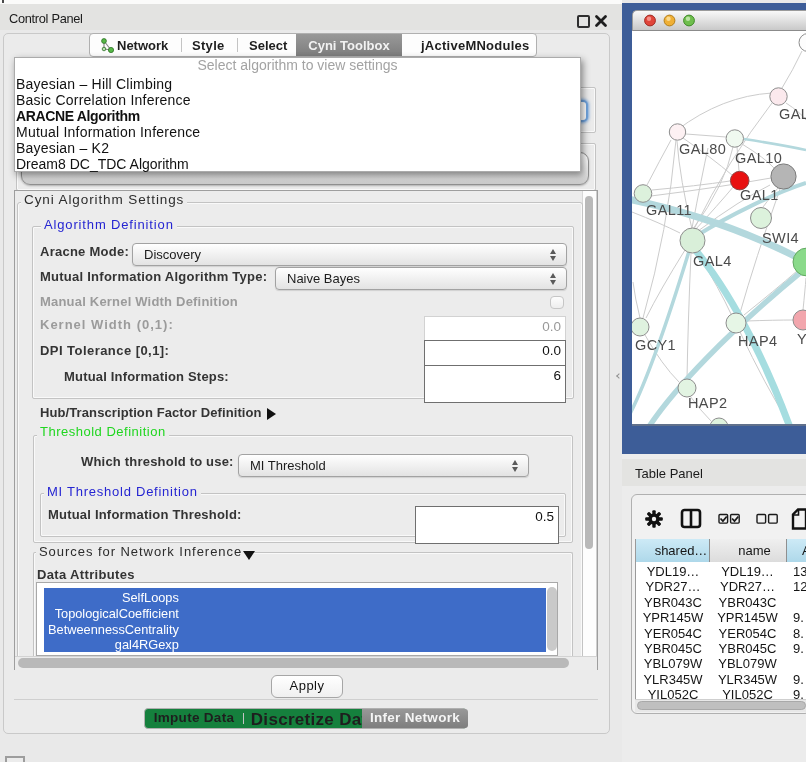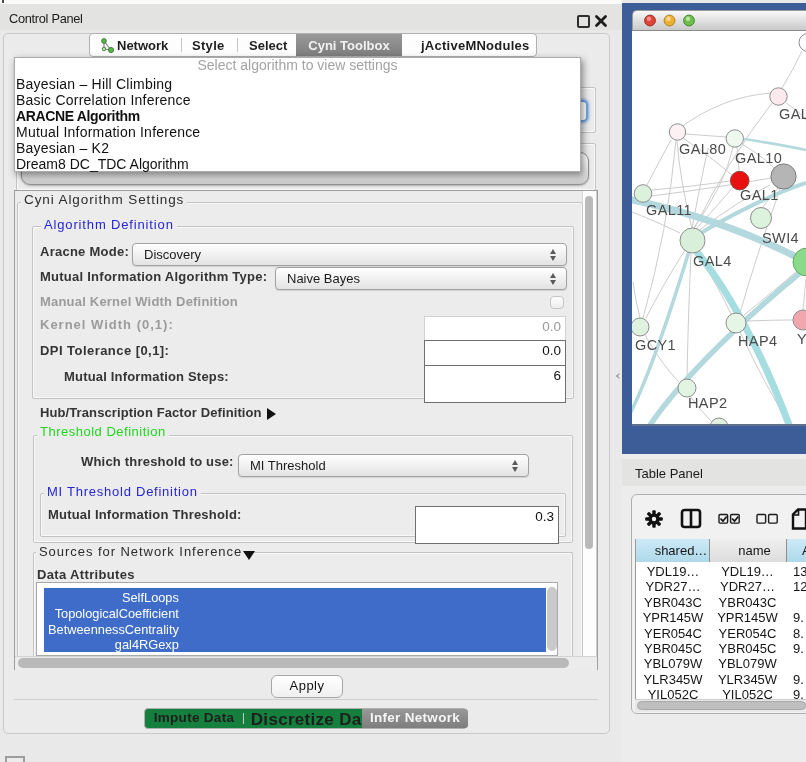--- a/index.html
+++ b/index.html
@@ -78,21 +78,21 @@
 <div class="grp" style="left:33px;top:435px;width:538px;height:106px;"></div>
 <div class="gt" style="left:37px;top:424px;color:#1fd61f;letter-spacing:0.5px;">Threshold Definition</div>
 <div class="lbl" style="left:81px;top:454px;">Which threshold to use:</div>
 <div class="combo" style="left:238px;top:454px;width:289px;height:21px;">
     <span class="ct">MI Threshold</span>
     <span class="arr" style="right:9px;top:5px;"></span>
   </div>
 <div class="grp" style="left:40px;top:493px;width:524px;height:42px;"></div>
 <div class="gt" style="left:44px;top:484px;color:#2525d2;letter-spacing:0.75px;">MI Threshold Definition</div>
 <div class="lbl" style="left:48px;top:507px;">Mutual Information Threshold:</div>
-<div class="fld" style="left:415px;top:506px;width:138px;height:20px;">0.3</div>
+<div class="fld" style="left:415px;top:506px;width:138px;height:20px;">0.5</div>
 
 <div class="grp" style="left:33px;top:552px;width:538px;height:112px;border-bottom:none;"></div>
 <div class="gt" style="left:36px;top:544px;letter-spacing:0.95px;">Sources for Network Inference</div>
 <div class="abs" style="left:243px;top:551px;width:0;height:0;border-left:6.5px solid transparent;border-right:6.5px solid transparent;border-top:9px solid #111;"></div>
 <div class="lbl" style="left:37px;top:566.5px;letter-spacing:0.35px;">Data Attributes</div>
 <div class="abs" style="left:36px;top:582px;width:522px;height:74px;background:#fff;border:1px solid #a8a8a8;box-sizing:border-box;"></div>
 <div class="abs" style="left:44px;top:588px;width:502px;height:63.5px;background:#3e6cc8;"></div>
 <div class="abs" style="left:48px;top:590px;font-size:12.8px;color:#fff;line-height:15.8px;text-align:right;">SelfLoops<br>TopologicalCoefficient<br>BetweennessCentrality<br>gal4RGexp</div>
 <div class="abs" style="left:546.5px;top:587px;width:10px;height:64px;background:#c9c9c9;border-radius:5px;"></div>
 

